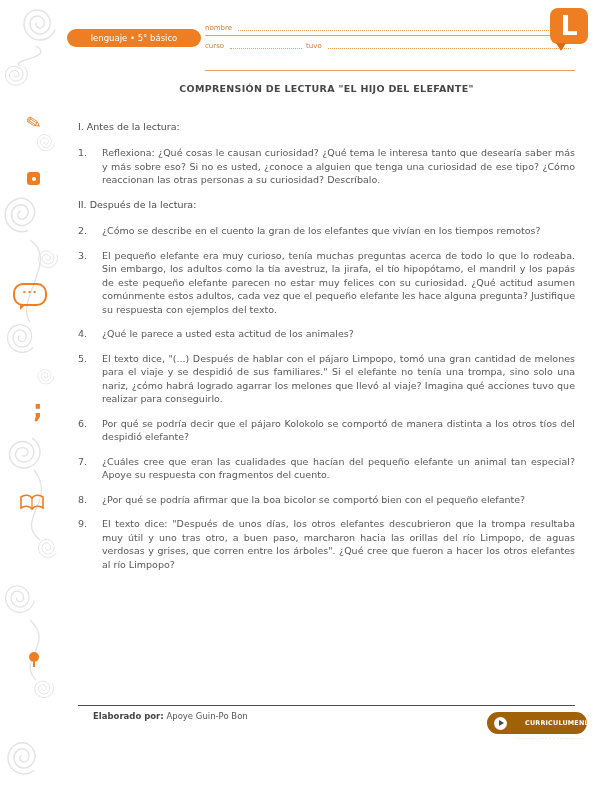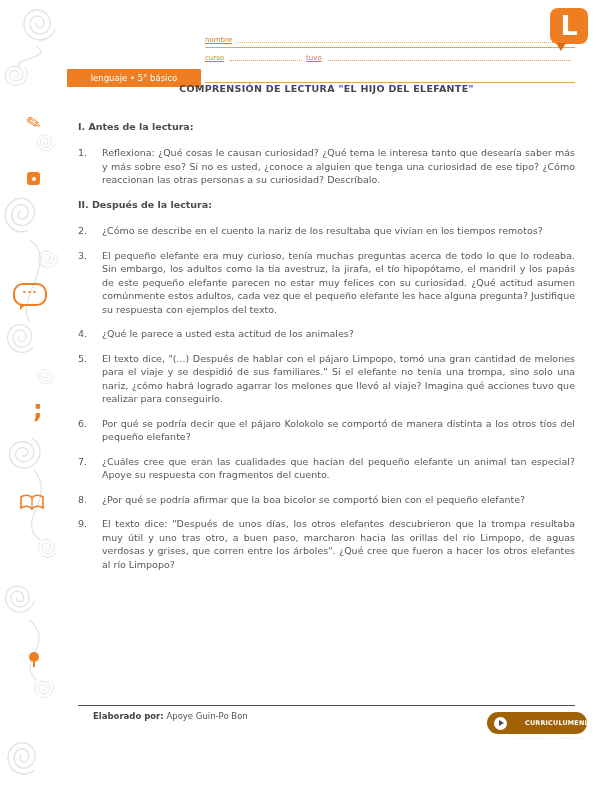--- a/index.html
+++ b/index.html
@@ -22,36 +22,36 @@
             font-size: 11px; font-weight: bold; line-height: 15px; text-align: center; letter-spacing: 1px; }
   .bubble::after { content: ""; position: absolute; left: 5px; bottom: -6px; border-style: solid;
                    border-width: 6px 6px 0 0; border-color: #ef7d22 transparent transparent transparent; }
   .semi { left: 33px; top: 396px; font-size: 24px; font-weight: bold; }
   .book { left: 19px; top: 494px; }
   .pin-dot { left: 29px; top: 652px; width: 10px; height: 10px; border-radius: 50%; background: #ef7d22; }
   .pin-dot::after { content: ""; position: absolute; left: 4px; top: 10px; width: 2px; height: 5px; background: #ef7d22; }
 
   
   .course-pill { position: absolute; left: 67px; top: 29px; width: 134px; height: 18px; background: #ef7d22;
-                 border-radius: 1px; color: #fff; font-size: 8.5px; line-height: 18px; text-align: center; margin-top: 40px; }
-  .header-fields { position: absolute; left: 205px; top: 24px; width: 370px; font-size: 7px; color: #c8812f; text-decoration: underline; }
+                 border-radius: 9px; color: #fff; font-size: 8.5px; line-height: 18px; text-align: center; }
+  .header-fields { position: absolute; left: 205px; top: 12px; width: 370px; font-size: 7px; color: #c8812f; }
   .hf-row { display: flex; align-items: flex-end; border-bottom: 1px solid #f0a055; }
   .hf-row1 { height: 20px; padding-bottom: 3px; }
   .hf-row2 { height: 14px; padding-bottom: 20px; }
   .lead { border-bottom: 1px dotted #e8a254; margin: 0 4px 1px 6px; flex: 1; height: 1px; }
   .lead.fixed { flex: 0 0 72px; }
   .logo-l { position: absolute; right: 12px; top: 8px; width: 38px; height: 36px; background: #ef7d22;
             border-radius: 8px; color: #fff; font-weight: bold; font-size: 27px; line-height: 36px; text-align: center; }
   .logo-l::after { content: ""; position: absolute; left: 6px; bottom: -7px; border-style: solid;
                    border-width: 8px 5px 0 5px; border-color: #d96b15 transparent transparent transparent; }
 
   
   .content { position: absolute; left: 78px; top: 82px; width: 497px; font-size: 9.5px; line-height: 13.5px; }
   .doc-title { text-align: center; font-weight: bold; font-size: 9.5px; color: #474747; letter-spacing: 0.3px; margin-bottom: 24px; }
-  .sec-h { font-weight: bold; color: #4b4b4b; margin: 0 0 13px 0; }
+  .sec-h { font-weight: normal; color: #4b4b4b; margin: 0 0 13px 0; }
   .sec-h.second { margin-top: 4px; }
   .q { display: flex; margin-bottom: 11px; }
   .qn { flex: 0 0 24px; }
   .qt { flex: 1; text-align: justify; }
 
   
   .footer-rule { position: absolute; left: 78px; top: 705px; width: 497px; border-top: 1px solid #4c4c4c; }
   .credit { position: absolute; left: 78px; top: 711px; font-size: 8.5px; color: #555; }
   .credit b { color: #444; margin-left: 15px; }
   .brand-badge { position: absolute; right: 13px; top: 712px; width: 100px; height: 22px; background: #a16207;
@@ -125,37 +125,37 @@
 
     <div class="q">
       <span class="qn">1.</span>
       <span class="qt">Reflexiona: ¿Qué cosas le causan curiosidad? ¿Qué tema le interesa tanto que desearía saber más y más sobre eso? Si no es usted, ¿conoce a alguien que tenga una curiosidad de ese tipo? ¿Cómo reaccionan las otras personas a su curiosidad? Descríbalo.</span>
     </div>
 
     <div class="sec-h second">II. Después de la lectura:</div>
 
     <div class="q">
       <span class="qn">2.</span>
-      <span class="qt">¿Cómo se describe en el cuento la nariz de los resultaba que vivían en los tiempos remotos?</span>
+      <span class="qt">¿Cómo se describe en el cuento la gran de los elefantes que vivían en los tiempos remotos?</span>
     </div>
     <div class="q">
       <span class="qn">3.</span>
       <span class="qt">El pequeño elefante era muy curioso, tenía muchas preguntas acerca de todo lo que lo rodeaba. Sin embargo, los adultos como la tía avestruz, la jirafa, el tío hipopótamo, el mandril y los papás de este pequeño elefante parecen no estar muy felices con su curiosidad. ¿Qué actitud asumen comúnmente estos adultos, cada vez que el pequeño elefante les hace alguna pregunta? Justifique su respuesta con ejemplos del texto.</span>
     </div>
     <div class="q">
       <span class="qn">4.</span>
       <span class="qt">¿Qué le parece a usted esta actitud de los animales?</span>
     </div>
     <div class="q">
       <span class="qn">5.</span>
       <span class="qt">El texto dice, "(...) Después de hablar con el pájaro Limpopo, tomó una gran cantidad de melones para el viaje y se despidió de sus familiares." Si el elefante no tenía una trompa, sino solo una nariz, ¿cómo habrá logrado agarrar los melones que llevó al viaje? Imagina qué acciones tuvo que realizar para conseguirlo.</span>
     </div>
     <div class="q">
       <span class="qn">6.</span>
-      <span class="qt">Por qué se podría decir que el pájaro Kolokolo se comportó de manera distinta a los otros tíos del pequeño elefante?</span>
+      <span class="qt">Por qué se podría decir que el pájaro Kolokolo se comportó de manera distinta a los otros tíos del despidió elefante?</span>
     </div>
     <div class="q">
       <span class="qn">7.</span>
       <span class="qt">¿Cuáles cree que eran las cualidades que hacían del pequeño elefante un animal tan especial? Apoye su respuesta con fragmentos del cuento.</span>
     </div>
     <div class="q">
       <span class="qn">8.</span>
       <span class="qt">¿Por qué se podría afirmar que la boa bicolor se comportó bien con el pequeño elefante?</span>
     </div>
     <div class="q">

